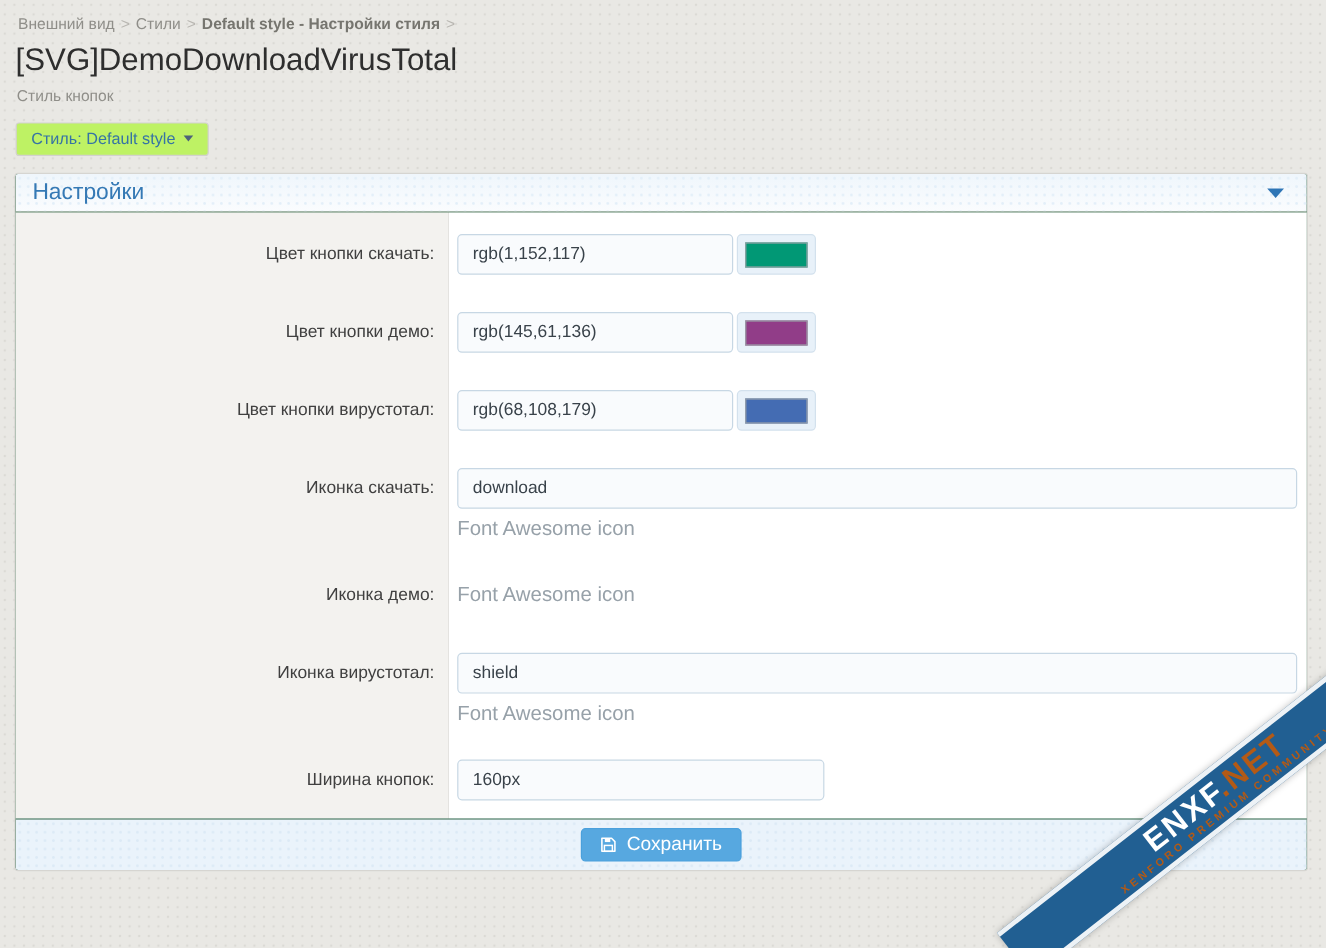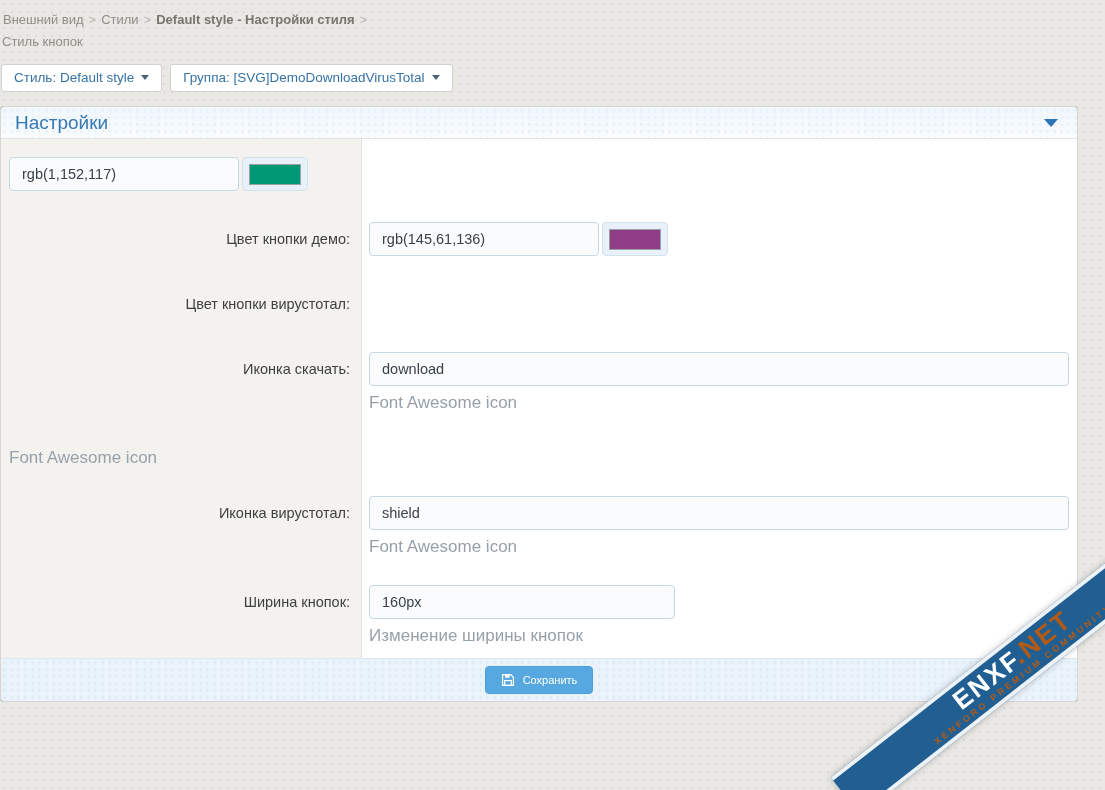--- a/index.html
+++ b/index.html
@@ -5,36 +5,36 @@
   * { margin:0; padding:0; box-sizing:border-box; }
   html,body { width:1105px; height:790px; }
   body {
     position:relative; overflow:hidden;
     font-family:"Liberation Sans", sans-serif;
     background-color:#e9e8e4;
     background-image:radial-gradient(#dbdad5 1px, transparent 1.3px);
     background-size:8px 8px;
     color:#404040;
   }
-  .page { padding:0 15px 0 0; }
+  .page { padding:0 15px 0 12px; }
 
   
   .breadcrumb { padding-top:12px; margin-left:3px; font-size:13px; color:#b8b6b1; }
   .breadcrumb a { color:#8f8e89; text-decoration:none; cursor:pointer; }
   .breadcrumb .crumb-current { color:#76756f; font-weight:bold; cursor:pointer; }
   .breadcrumb .sep { margin:0 5px; font-weight:normal; color:#b8b6b1; }
 
   
   h1.page-title { margin:7px 0 0 1px; font-size:26px; font-weight:400; color:#2e2e2e; }
   .page-subtitle { margin:7px 0 0 2px; font-size:13px; color:#8f8e89; }
 
   
   .selector-row { margin-top:15px; margin-left:1px; display:flex; gap:8px; }
   .selector-btn {
-    display:flex; align-items:center; background:#ffffff;
+    display:flex; align-items:center; background:#bef264;
     border:1px solid #d2d1cd; border-radius:3px;
     padding:5px 12px 6px; font-size:13.5px; color:#3673a5;
     font-family:"Liberation Sans", sans-serif; cursor:pointer;
   }
   .caret-down {
     display:inline-block; margin-left:7px; width:0; height:0;
     border-left:4px solid transparent; border-right:4px solid transparent;
     border-top:5px solid #4d627a;
   }
 
@@ -92,21 +92,21 @@
   .panel-footer {
     height:43px; border-top:1px solid #dce6ef; border-radius:0 0 2px 2px;
     background-image:radial-gradient(#dceaf6 1px, transparent 1.2px),
                      linear-gradient(#eaf3fb, #eaf3fb);
     background-size:7px 7px, auto;
     display:flex; align-items:center; justify-content:center;
   }
   .save-btn {
     display:flex; align-items:center; gap:8px; height:28px; padding:0 15px;
     background:#57a8e0; border:1px solid #4aa0dc; border-radius:4px;
-    color:#fff; font-family:"Liberation Sans", sans-serif; font-size:11px;
+    color:#fff; font-family:"Liberation Sans", sans-serif; font-size:16px;
     cursor:pointer;
   }
   .save-btn svg { display:block; }
 
   
   .watermark {
     position:absolute; left:800px; top:640px; width:430px; height:48px;
     background:#215f92;
     border-top:4px solid rgba(255,255,255,.92);
     border-bottom:4px solid rgba(255,255,255,.92);
@@ -121,42 +121,40 @@
 </style>
 </head>
 <body>
 
 <div class="page">
 
   <div class="breadcrumb">
     <a>Внешний вид</a><span class="sep">&gt;</span><a>Стили</a><span class="sep">&gt;</span><span class="crumb-current">Default style - Настройки стиля</span><span class="sep">&gt;</span>
   </div>
 
+  <h1 class="page-title">[SVG]DemoDownloadVirusTotal</h1>
   <div class="page-subtitle">Стиль кнопок</div>
 
   <div class="selector-row">
     <button class="selector-btn">
       <span>Стиль: Default style</span>
       <span class="caret-down"></span>
     </button>
-    <button class="selector-btn">
-      <span>Группа: [SVG]DemoDownloadVirusTotal</span>
-      <span class="caret-down"></span>
-    </button>
   </div>
 
   <div class="panel">
     <div class="panel-header">
       <span>Настройки</span>
       <span class="collapse-caret"></span>
     </div>
 
     <div class="panel-body">
 
       <div class="frow">
+        <div class="frow-label">Цвет кнопки скачать:</div>
         <div class="frow-content">
           <div class="control-line">
             <input class="tb tb--color" type="text" value="rgb(1,152,117)" style="">
             <span class="swatch-box">
               <span class="swatch" style="background:rgb(1,152,117)"></span>
             </span>
           </div>
         </div>
       </div>
 
@@ -167,49 +165,57 @@
             <input class="tb tb--color" type="text" value="rgb(145,61,136)" style="">
             <span class="swatch-box">
               <span class="swatch" style="background:rgb(145,61,136)"></span>
             </span>
           </div>
         </div>
       </div>
 
       <div class="frow">
         <div class="frow-label">Цвет кнопки вирустотал:</div>
+        <div class="frow-content">
+          <div class="control-line">
+            <input class="tb tb--color" type="text" value="rgb(68,108,179)" style="">
+            <span class="swatch-box">
+              <span class="swatch" style="background:rgb(68,108,179)"></span>
+            </span>
+          </div>
+        </div>
       </div>
 
       <div class="frow">
         <div class="frow-label">Иконка скачать:</div>
         <div class="frow-content">
           <input class="tb tb--full" type="text" value="download" style="">
           <div class="hint">Font Awesome icon</div>
         </div>
       </div>
 
       <div class="frow">
+        <div class="frow-label">Иконка демо:</div>
         <div class="frow-content">
           <div class="hint">Font Awesome icon</div>
         </div>
       </div>
 
       <div class="frow">
         <div class="frow-label">Иконка вирустотал:</div>
         <div class="frow-content">
           <input class="tb tb--full" type="text" value="shield" style="">
           <div class="hint">Font Awesome icon</div>
         </div>
       </div>
 
       <div class="frow">
         <div class="frow-label">Ширина кнопок:</div>
         <div class="frow-content">
           <input class="tb tb--narrow" type="text" value="160px" style="">
-          <div class="hint">Изменение ширины кнопок</div>
         </div>
       </div>
 
     </div>
 
     <div class="panel-footer">
       <button class="save-btn">
         <svg width="14" height="14" viewBox="0 0 16 16">
           <path d="M1.8 1.8 H11 L14.2 5 V14.2 H1.8 Z" fill="none" stroke="#ffffff" stroke-width="1.5" stroke-linejoin="round"></path>
           <rect x="4.6" y="1.8" width="5.2" height="3.6" fill="#ffffff"></rect>

